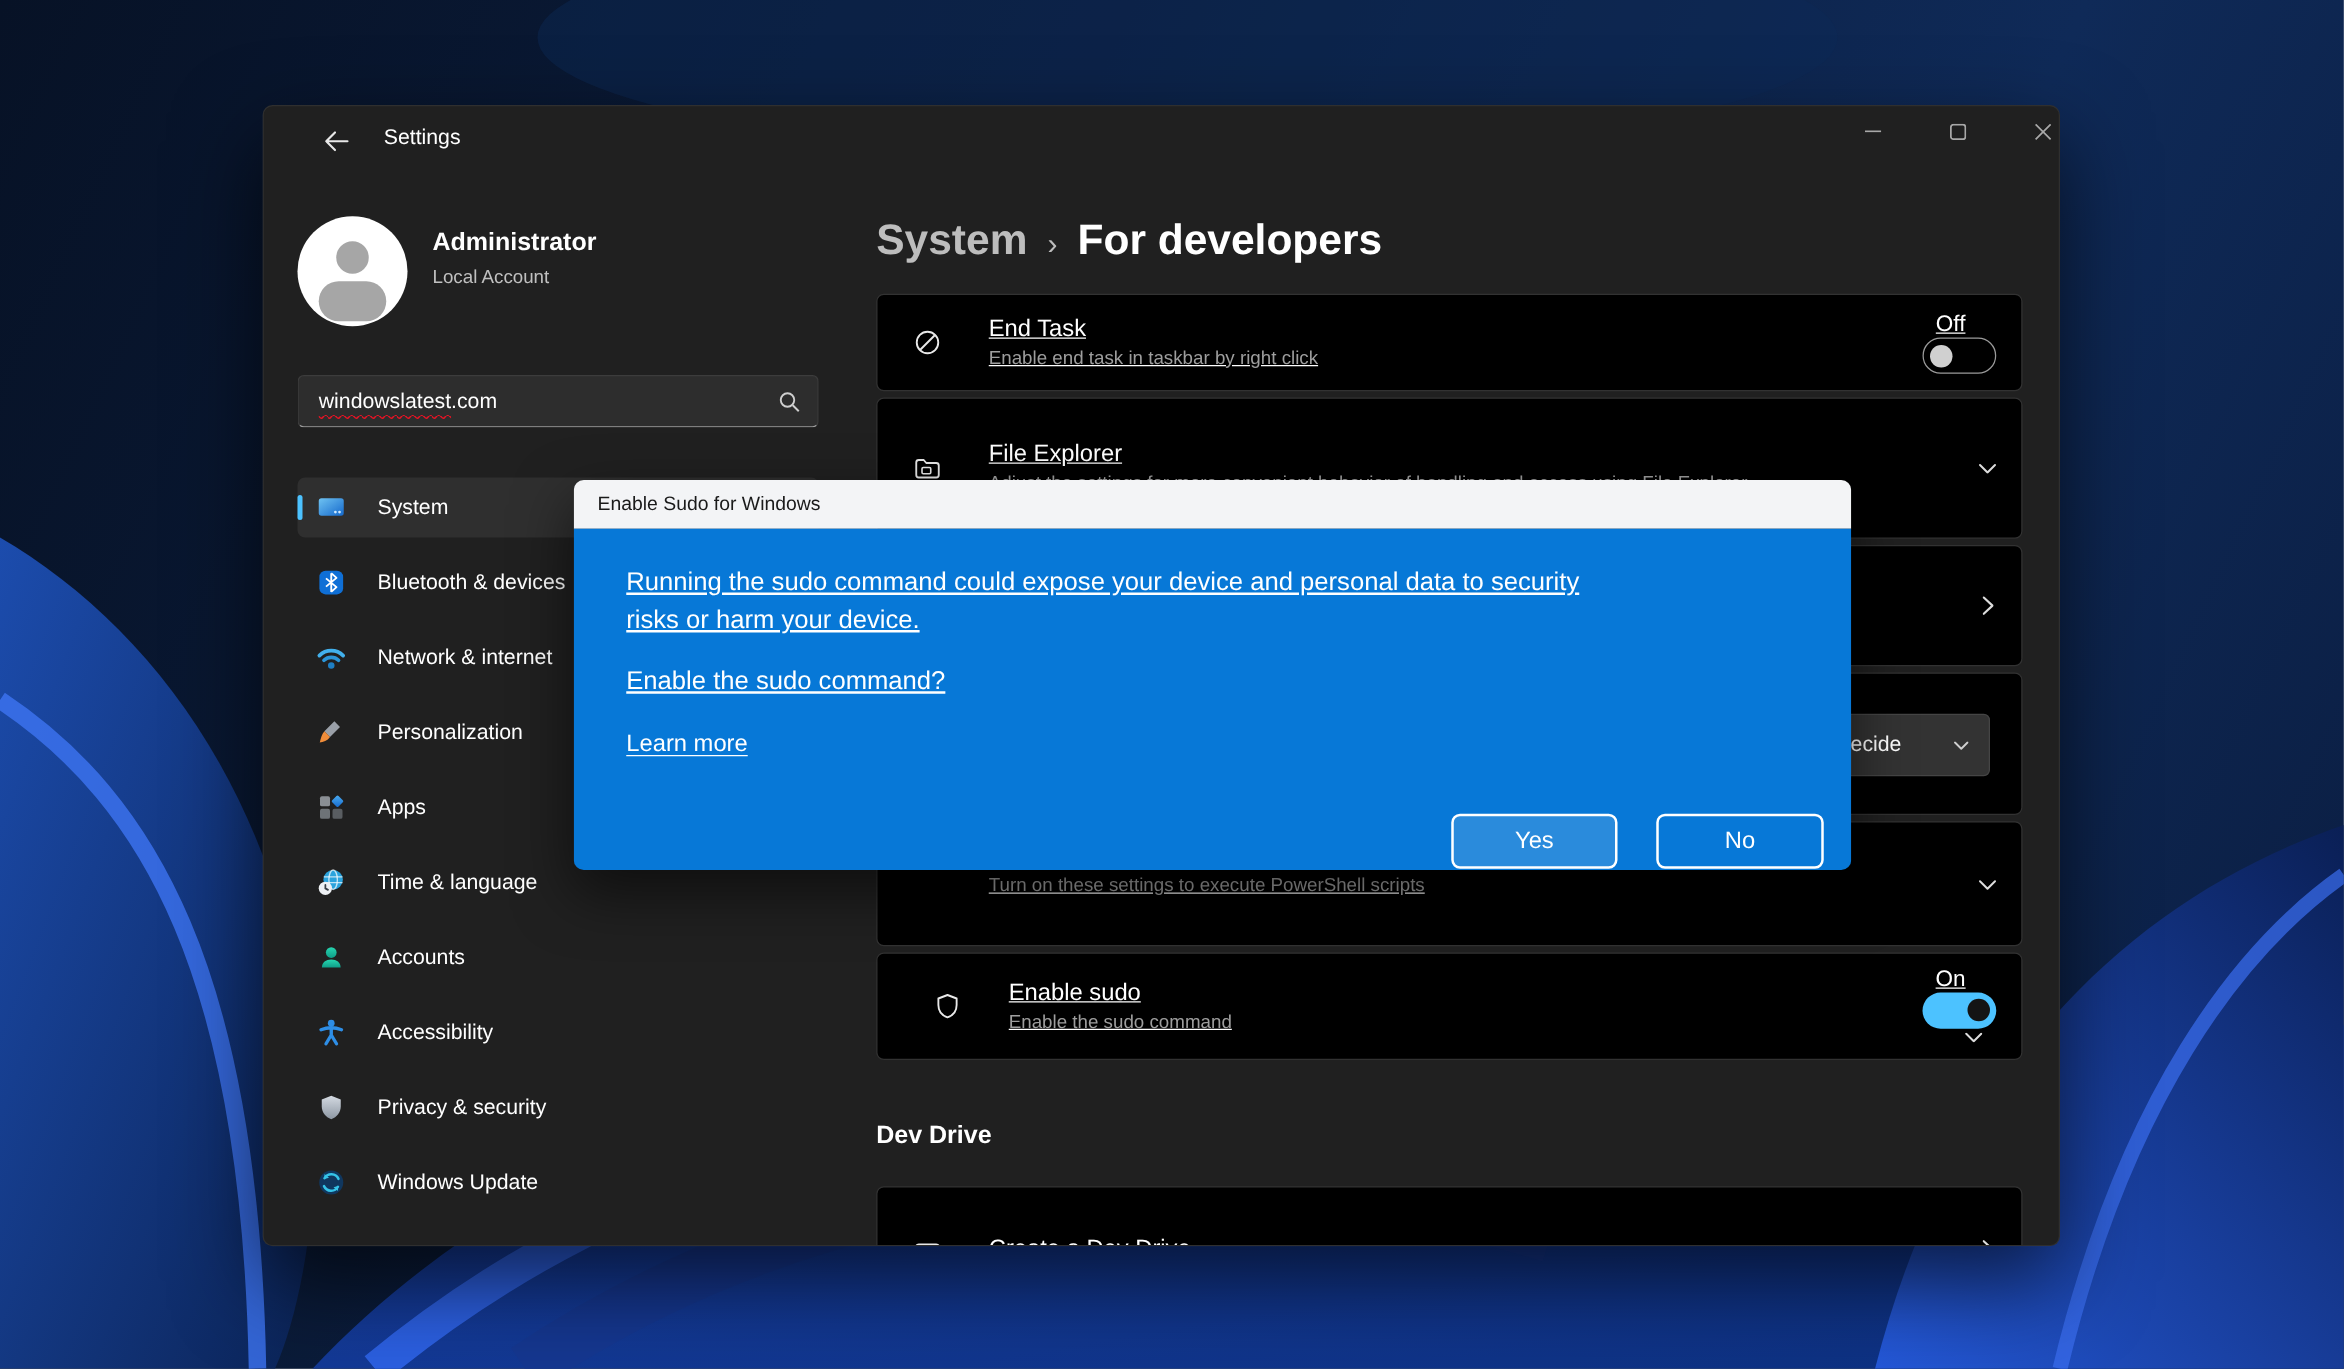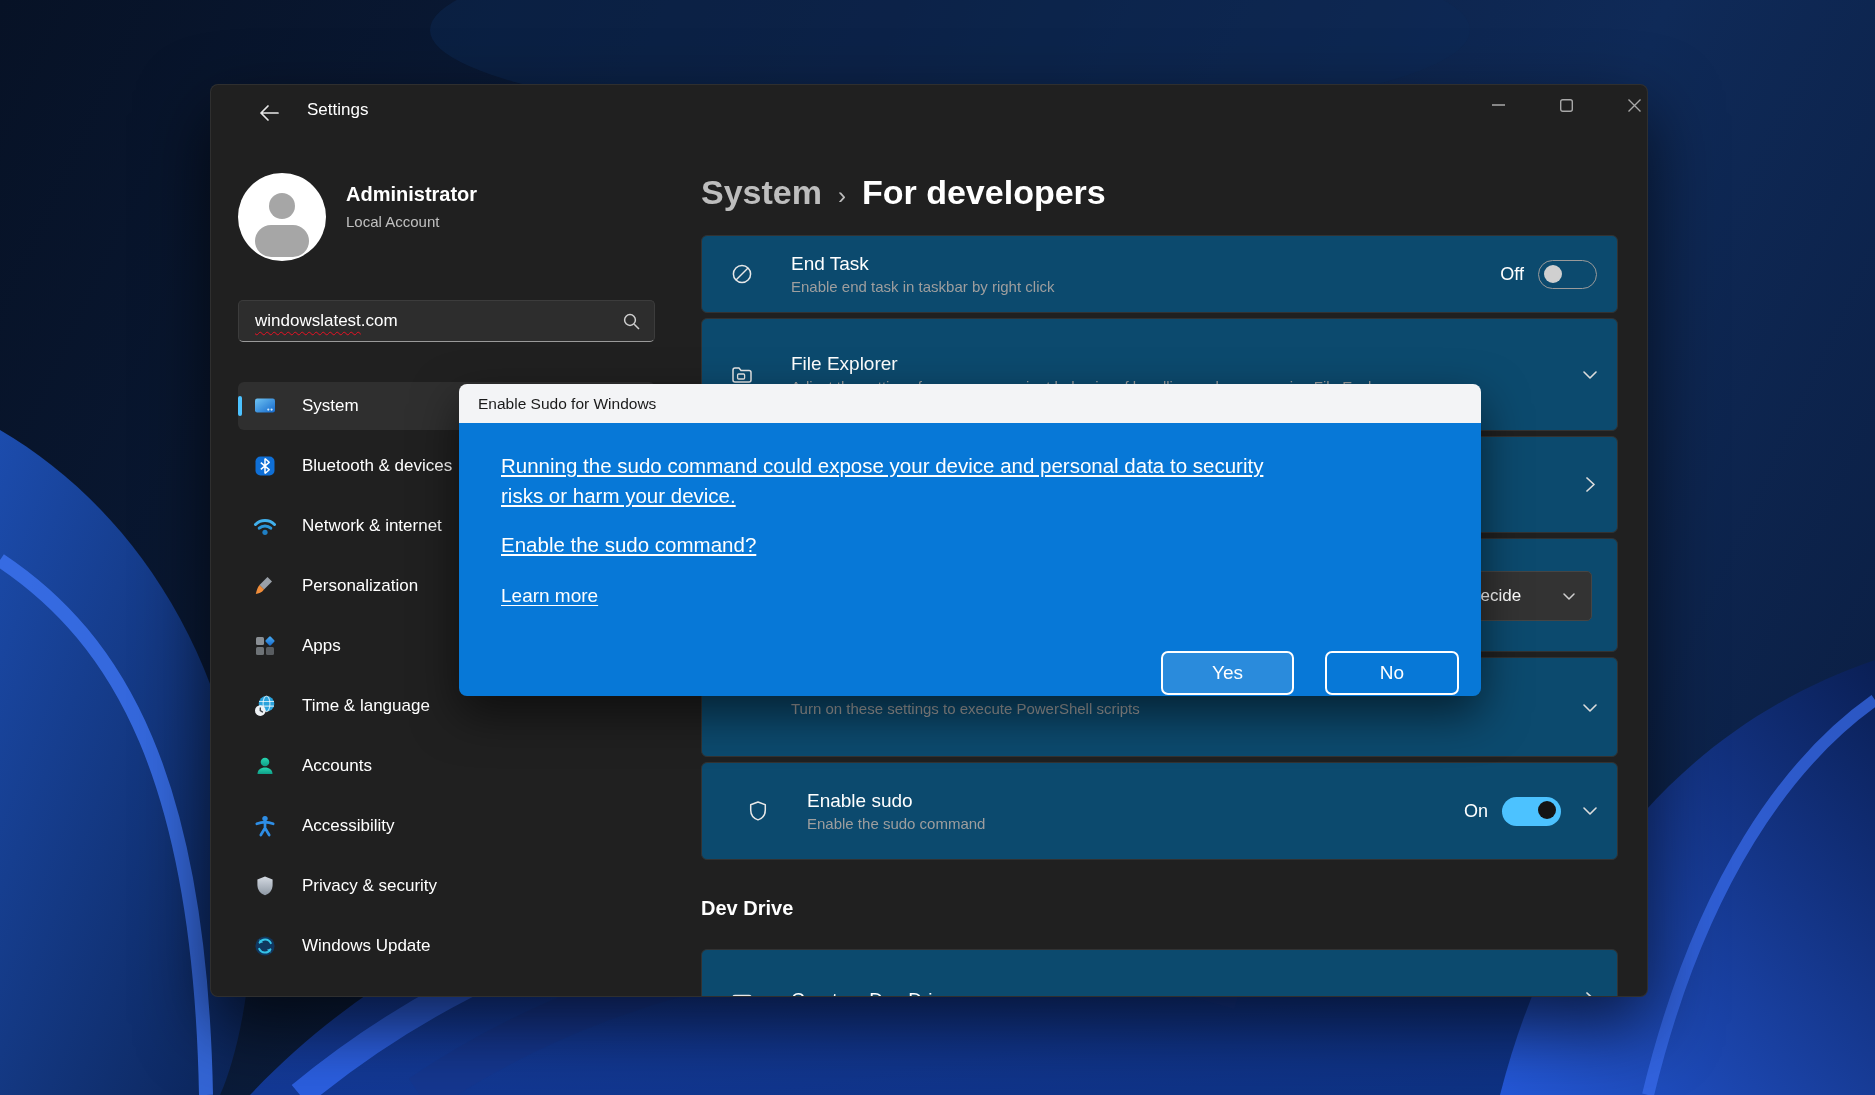--- a/index.html
+++ b/index.html
@@ -50,28 +50,28 @@
   .nav-item .nlabel { margin-left:25px; font-size:17px; white-space:nowrap; }
 
   
   .content { position:absolute; left:490px; top:0; width:917px; height:913px; }
   .crumb { position:absolute; left:0; top:88px; display:flex; align-items:baseline; font-size:34px; font-weight:600; }
   .crumb .parent { color:#bdbdbd; }
   .crumb .sep { color:#bdbdbd; font-size:24px; margin:0 16px; font-weight:400; }
   .crumb .cur { color:#fff; }
   .rows { position:absolute; left:0; top:150px; width:917px; }
   .card {
-    background:#0c4a6e; border:1px solid #323232; border-radius:6px;
-    margin-bottom:5px; display:flex; align-items:center; padding:0 20px 0 28px; position:relative;
+    background:#000000; border:1px solid #323232; border-radius:6px;
+    margin-bottom:5px; display:flex; align-items:center; padding:0 20px 0 28px; position:relative;text-decoration:underline;
   }
   .card .ricon { width:24px; height:24px; flex:0 0 24px; }
   .card .rtext { margin-left:37px; flex:1; min-width:0; }
   .card .rtitle { font-size:19px; color:#fff; line-height:25px; }
   .card .rdesc { font-size:15px; color:#9e9e9e; line-height:22px; }
-  .right-ctl { display:flex; align-items:center; }
+  .right-ctl { display:flex; align-items:center;flex-direction:column; }
   .tog-label { font-size:18px; margin-right:14px; }
   .toggle { width:59px; height:29px; border-radius:15px; position:relative; cursor:pointer; }
   .toggle.off { border:1px solid #9a9a9a; background:transparent; }
   .toggle.off .knob { position:absolute; left:5px; top:4.5px; width:18px; height:18px; border-radius:50%; background:#d0d0d0; }
   .toggle.on { background:#4cc2ff; }
   .toggle.on .knob { position:absolute; right:5px; top:4.5px; width:18px; height:18px; border-radius:50%; background:#141414; }
   .chev { width:14px; height:14px; margin-left:22px; display:flex; align-items:center; justify-content:center; }
   .dropdown {
     position:absolute; right:25px; top:32px; width:240px; height:50px; background:#333333;
     border:1px solid #454545; border-radius:5px; display:flex; align-items:center;
@@ -356,21 +356,21 @@
         </div>
         <div class="right-ctl" style="margin-top:43px;">
           <span class="chev">
             <svg width="14" height="8" viewBox="0 0 14 8">
                 <path d="M1,1 L7,7 L13,1" stroke="#dcdcdc" stroke-width="1.6" fill="none" stroke-linecap="round" stroke-linejoin="round"></path>
               </svg>
           </span>
         </div>
       </div>
 
-      <div class="card" style="height:98px;padding-left:44px;">
+      <div class="card" style="height:86px;padding-left:44px;">
         <svg class="ricon" viewBox="0 0 24 24">
           <path d="M12,3 L19.3,5.8 V11 C19.3,15.7 16.3,19.4 12,20.9 C7.7,19.4 4.7,15.7 4.7,11 V5.8 Z" stroke="#e8e8e8" stroke-width="1.5" fill="none" stroke-linejoin="round"></path>
         </svg>
         <div class="rtext">
           <div class="rtitle">Enable sudo</div>
           <div class="rdesc">Enable the sudo command</div>
         </div>
         <div class="right-ctl">
           <span class="tog-label">On</span>
           <div class="toggle on">

